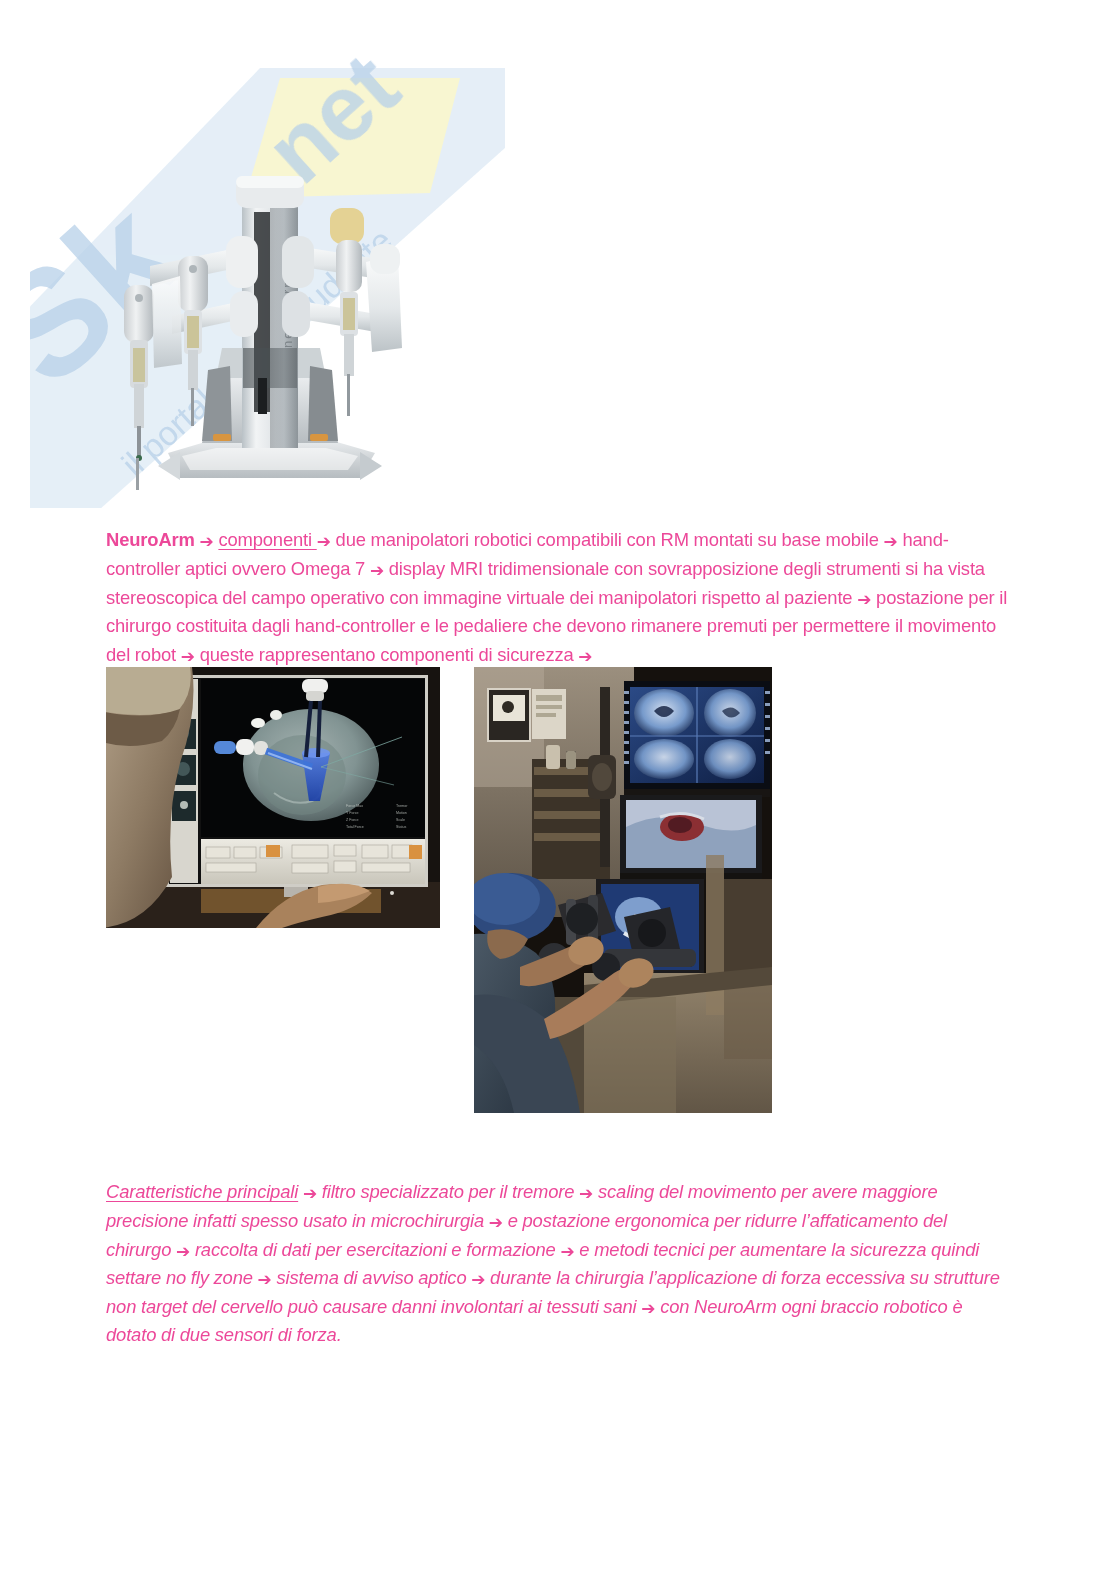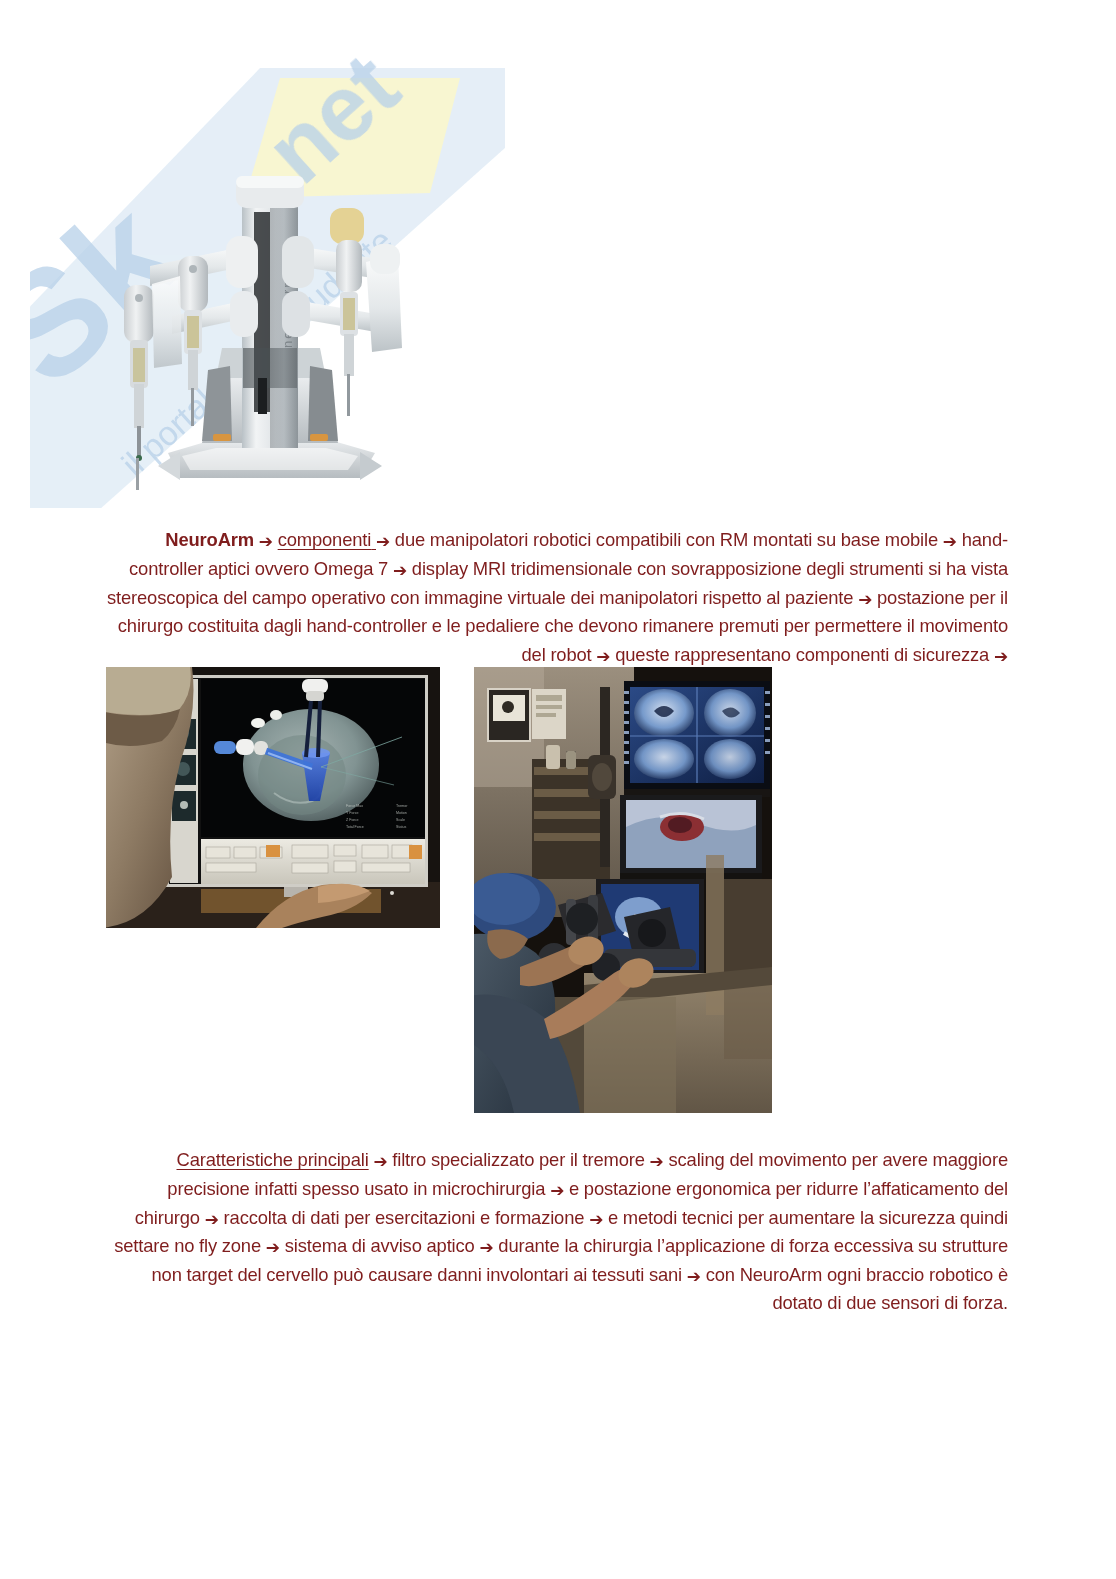--- a/index.html
+++ b/index.html
@@ -27,27 +27,27 @@
   .fig-robot svg { display: block; width: 100%; height: 100%; }
 
   
   .para {
     position: absolute;
     left: 106px;
     width: 902px;
     font-family: "Liberation Sans", sans-serif;
     font-size: 18.4px;
     line-height: 28.6px;
-    color: #7f1d1d;
-    text-align: right;
+    color: #ec4899;
+    text-align: left;
     letter-spacing: -0.15px;
     word-spacing: -0.2px;
   }
   .para-1 { top: 508px; }
-  .para-2 { top: 1128px; }
+  .para-2 { top: 1160px; font-style: italic; }
   .b { font-weight: bold; }
   .u { text-decoration: underline; text-underline-offset: 3px; }
   .arrow {
     font-family: "DejaVu Sans", sans-serif;
     font-size: 17px;
     font-weight: bold;
     display: inline-block;
     transform: translateY(1px);
   }
 

